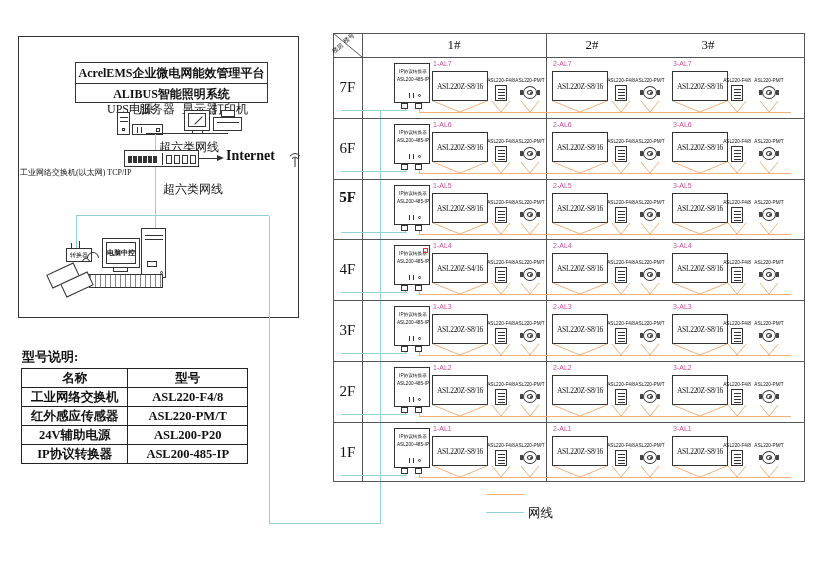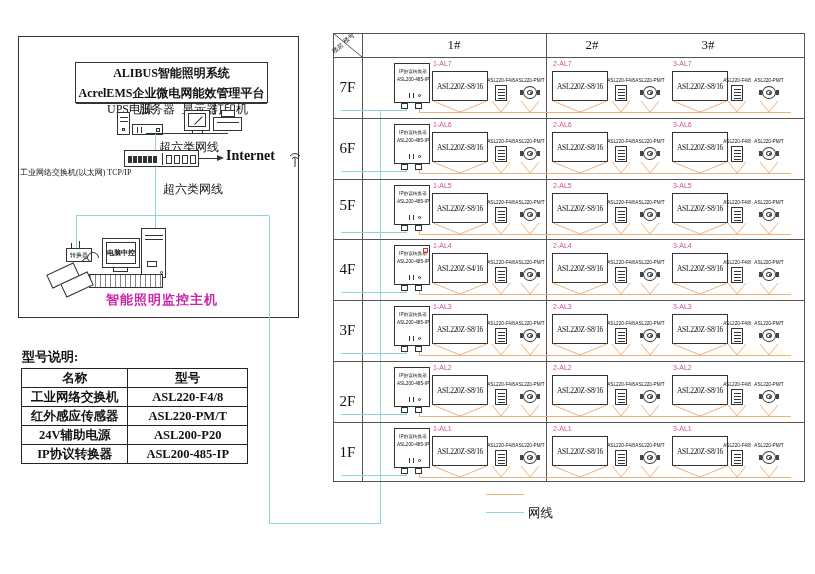--- a/index.html
+++ b/index.html
@@ -26,22 +26,22 @@
     font-size:12px;font-weight:bold;}
 </style>
 </head>
 <body>
 
 <div id="canvas">
 
   <div class="abs bd" style="left:18px;top:36px;width:281px;height:282px;background:transparent;"></div>
 
   <div class="abs titlebox" style="left:75px;top:62px;width:193px;height:41px;">
+    <div class="titlerow" style="border-bottom:1px solid #333;">AcrelEMS企业微电网能效管理平台</div>
     <div class="titlerow">ALIBUS智能照明系统</div>
-    <div class="titlerow" style="border-bottom:1px solid #333;">AcrelEMS企业微电网能效管理平台</div>
   </div>
 
   <div class="abs t9 ctr" style="left:107px;top:101px;width:38px;">UPS电源</div>
   <div class="abs t9 ctr" style="left:139px;top:101px;width:30px;">服务器</div>
   <div class="abs t9 ctr" style="left:182px;top:101px;width:30px;">显示器</div>
   <div class="abs t9 ctr" style="left:212px;top:101px;width:30px;">打印机</div>
 
   <div class="abs bd" style="left:117px;top:112px;width:13px;height:23px;">
     <div class="abs" style="left:2px;top:4px;width:8px;height:1px;background:#333;"></div>
     <div class="abs" style="left:2px;top:8px;width:8px;height:1px;background:#333;"></div>
@@ -112,21 +112,20 @@
     <div class="abs bd cell" style="left:3px;top:3px;width:30px;height:22px;font-size:7px;font-weight:bold;">电脑中控</div>
   </div>
   <div class="abs" style="left:113px;top:268px;width:15px;height:4px;border:1px solid #333;border-top:none;"></div>
   <div class="abs bd" style="left:89px;top:274px;width:74px;height:14px;background:repeating-linear-gradient(90deg,#888 0 1px,#fff 1px 5px);"></div>
 
   <div class="abs bd" style="left:48px;top:268px;width:30px;height:15px;transform:rotate(-25deg);"></div>
   <div class="abs bd" style="left:62px;top:277px;width:30px;height:15px;transform:rotate(-25deg);"></div>
   <div class="abs" style="left:82px;top:258px;width:8px;height:8px;border:1px solid #333;border-color:#333 transparent transparent #333;border-radius:50%;transform:rotate(45deg);"></div>
   <div class="abs" style="left:87px;top:252px;width:12px;height:12px;border:1px solid #333;border-color:#333 transparent transparent #333;border-radius:50%;transform:rotate(45deg);"></div>
 
-  <div class="abs ctr" style="left:88px;top:291px;width:148px;font-size:13px;font-weight:bold;letter-spacing:1px;color:#cc22aa;">智能照明监控主机</div>
 
   <div class="abs" style="left:22px;top:348px;font-size:13px;font-weight:bold;">型号说明:</div>
   <table id="model-table">
     <colgroup>
         <col style="width:107px">
         <col style="width:120px">
       </colgroup>
     <thead>
         <tr>
           <th>名称</th>
@@ -354,21 +353,21 @@
         <div class="abs" style="left: 3px; top: 3px; width: 6px; height: 5px; border: 1px solid rgb(51, 51, 51); border-radius: 50%;"></div>
         <div class="abs" style="left: 6px; top: 5px; width: 2px; height: 2px; background: rgb(51, 51, 51); border-radius: 50%;"></div>
       </div>
       <div class="abs" style="left: 759px; top: 151px; width: 3px; height: 5px; background: rgb(68, 68, 68);"></div>
       <div class="abs" style="left: 776px; top: 151px; width: 3px; height: 5px; background: rgb(68, 68, 68);"></div>
       <div class="abs t5 ctr" style="left: 748px; top: 138px; width: 42px;">ASL220-PM/T</div>
       <svg width="20" height="12" style="position: absolute; left: 759px; top: 162px; overflow: visible;">
         <polyline points="1,0 10,11 19,0" fill="none" stroke="#f2b078" stroke-width="1"></polyline>
       </svg>
       <div class="abs" style="left: 333px; top: 179px; width: 472px; height: 1px; background: rgb(85, 85, 85);"></div>
-      <div class="abs cell serif floor" style="left: 333px; top: 175px; width: 29px; height: 60px;">5F</div>
+      <div class="abs cell serif floor" style="left: 333px; top: 167px; width: 29px; height: 60px; font-weight: bold;">5F</div>
       <div class="abs" style="left: 341px; top: 232px; width: 66px; height: 1px; background: rgb(143, 211, 216);"></div>
       <div class="abs" style="left: 405px; top: 228px; width: 1px; height: 4px; background: rgb(143, 211, 216);"></div>
       <div class="abs devbox" style="left: 394px; top: 185px; width: 36px; height: 40px;">
         <div class="abs t5" style="left: 0px; top: 3px; width: 36px;">IP协议转换器</div>
         <div class="abs t5" style="left: -4px; top: 12px; width: 44px;">ASL200-485-IP</div>
         <div class="abs" style="left: 14px; top: 29px; width: 1px; height: 5px; background: rgb(51, 51, 51);"></div>
         <div class="abs" style="left: 18px; top: 29px; width: 1px; height: 5px; background: rgb(51, 51, 51);"></div>
         <div class="abs" style="left: 23px; top: 30px; width: 3px; height: 3px; border: 1px solid rgb(51, 51, 51); border-radius: 50%;"></div>
       </div>
       <div class="abs" style="left: 401px; top: 225px; width: 7px; height: 6px; border: 1px solid rgb(51, 51, 51); background: rgb(255, 255, 255);"></div>
@@ -643,21 +642,21 @@
         <div class="abs" style="left: 3px; top: 3px; width: 6px; height: 5px; border: 1px solid rgb(51, 51, 51); border-radius: 50%;"></div>
         <div class="abs" style="left: 6px; top: 5px; width: 2px; height: 2px; background: rgb(51, 51, 51); border-radius: 50%;"></div>
       </div>
       <div class="abs" style="left: 759px; top: 333px; width: 3px; height: 5px; background: rgb(68, 68, 68);"></div>
       <div class="abs" style="left: 776px; top: 333px; width: 3px; height: 5px; background: rgb(68, 68, 68);"></div>
       <div class="abs t5 ctr" style="left: 748px; top: 320px; width: 42px;">ASL220-PM/T</div>
       <svg width="20" height="12" style="position: absolute; left: 759px; top: 344px; overflow: visible;">
         <polyline points="1,0 10,11 19,0" fill="none" stroke="#f2b078" stroke-width="1"></polyline>
       </svg>
       <div class="abs" style="left: 333px; top: 361px; width: 472px; height: 1px; background: rgb(85, 85, 85);"></div>
-      <div class="abs cell serif floor" style="left: 333px; top: 371px; width: 29px; height: 61px;">2F</div>
+      <div class="abs cell serif floor" style="left: 333px; top: 361px; width: 29px; height: 61px;">2F</div>
       <div class="abs" style="left: 341px; top: 414px; width: 66px; height: 1px; background: rgb(143, 211, 216);"></div>
       <div class="abs" style="left: 405px; top: 410px; width: 1px; height: 4px; background: rgb(143, 211, 216);"></div>
       <div class="abs devbox" style="left: 394px; top: 367px; width: 36px; height: 40px;">
         <div class="abs t5" style="left: 0px; top: 3px; width: 36px;">IP协议转换器</div>
         <div class="abs t5" style="left: -4px; top: 12px; width: 44px;">ASL200-485-IP</div>
         <div class="abs" style="left: 14px; top: 29px; width: 1px; height: 5px; background: rgb(51, 51, 51);"></div>
         <div class="abs" style="left: 18px; top: 29px; width: 1px; height: 5px; background: rgb(51, 51, 51);"></div>
         <div class="abs" style="left: 23px; top: 30px; width: 3px; height: 3px; border: 1px solid rgb(51, 51, 51); border-radius: 50%;"></div>
       </div>
       <div class="abs" style="left: 401px; top: 407px; width: 7px; height: 6px; border: 1px solid rgb(51, 51, 51); background: rgb(255, 255, 255);"></div>

